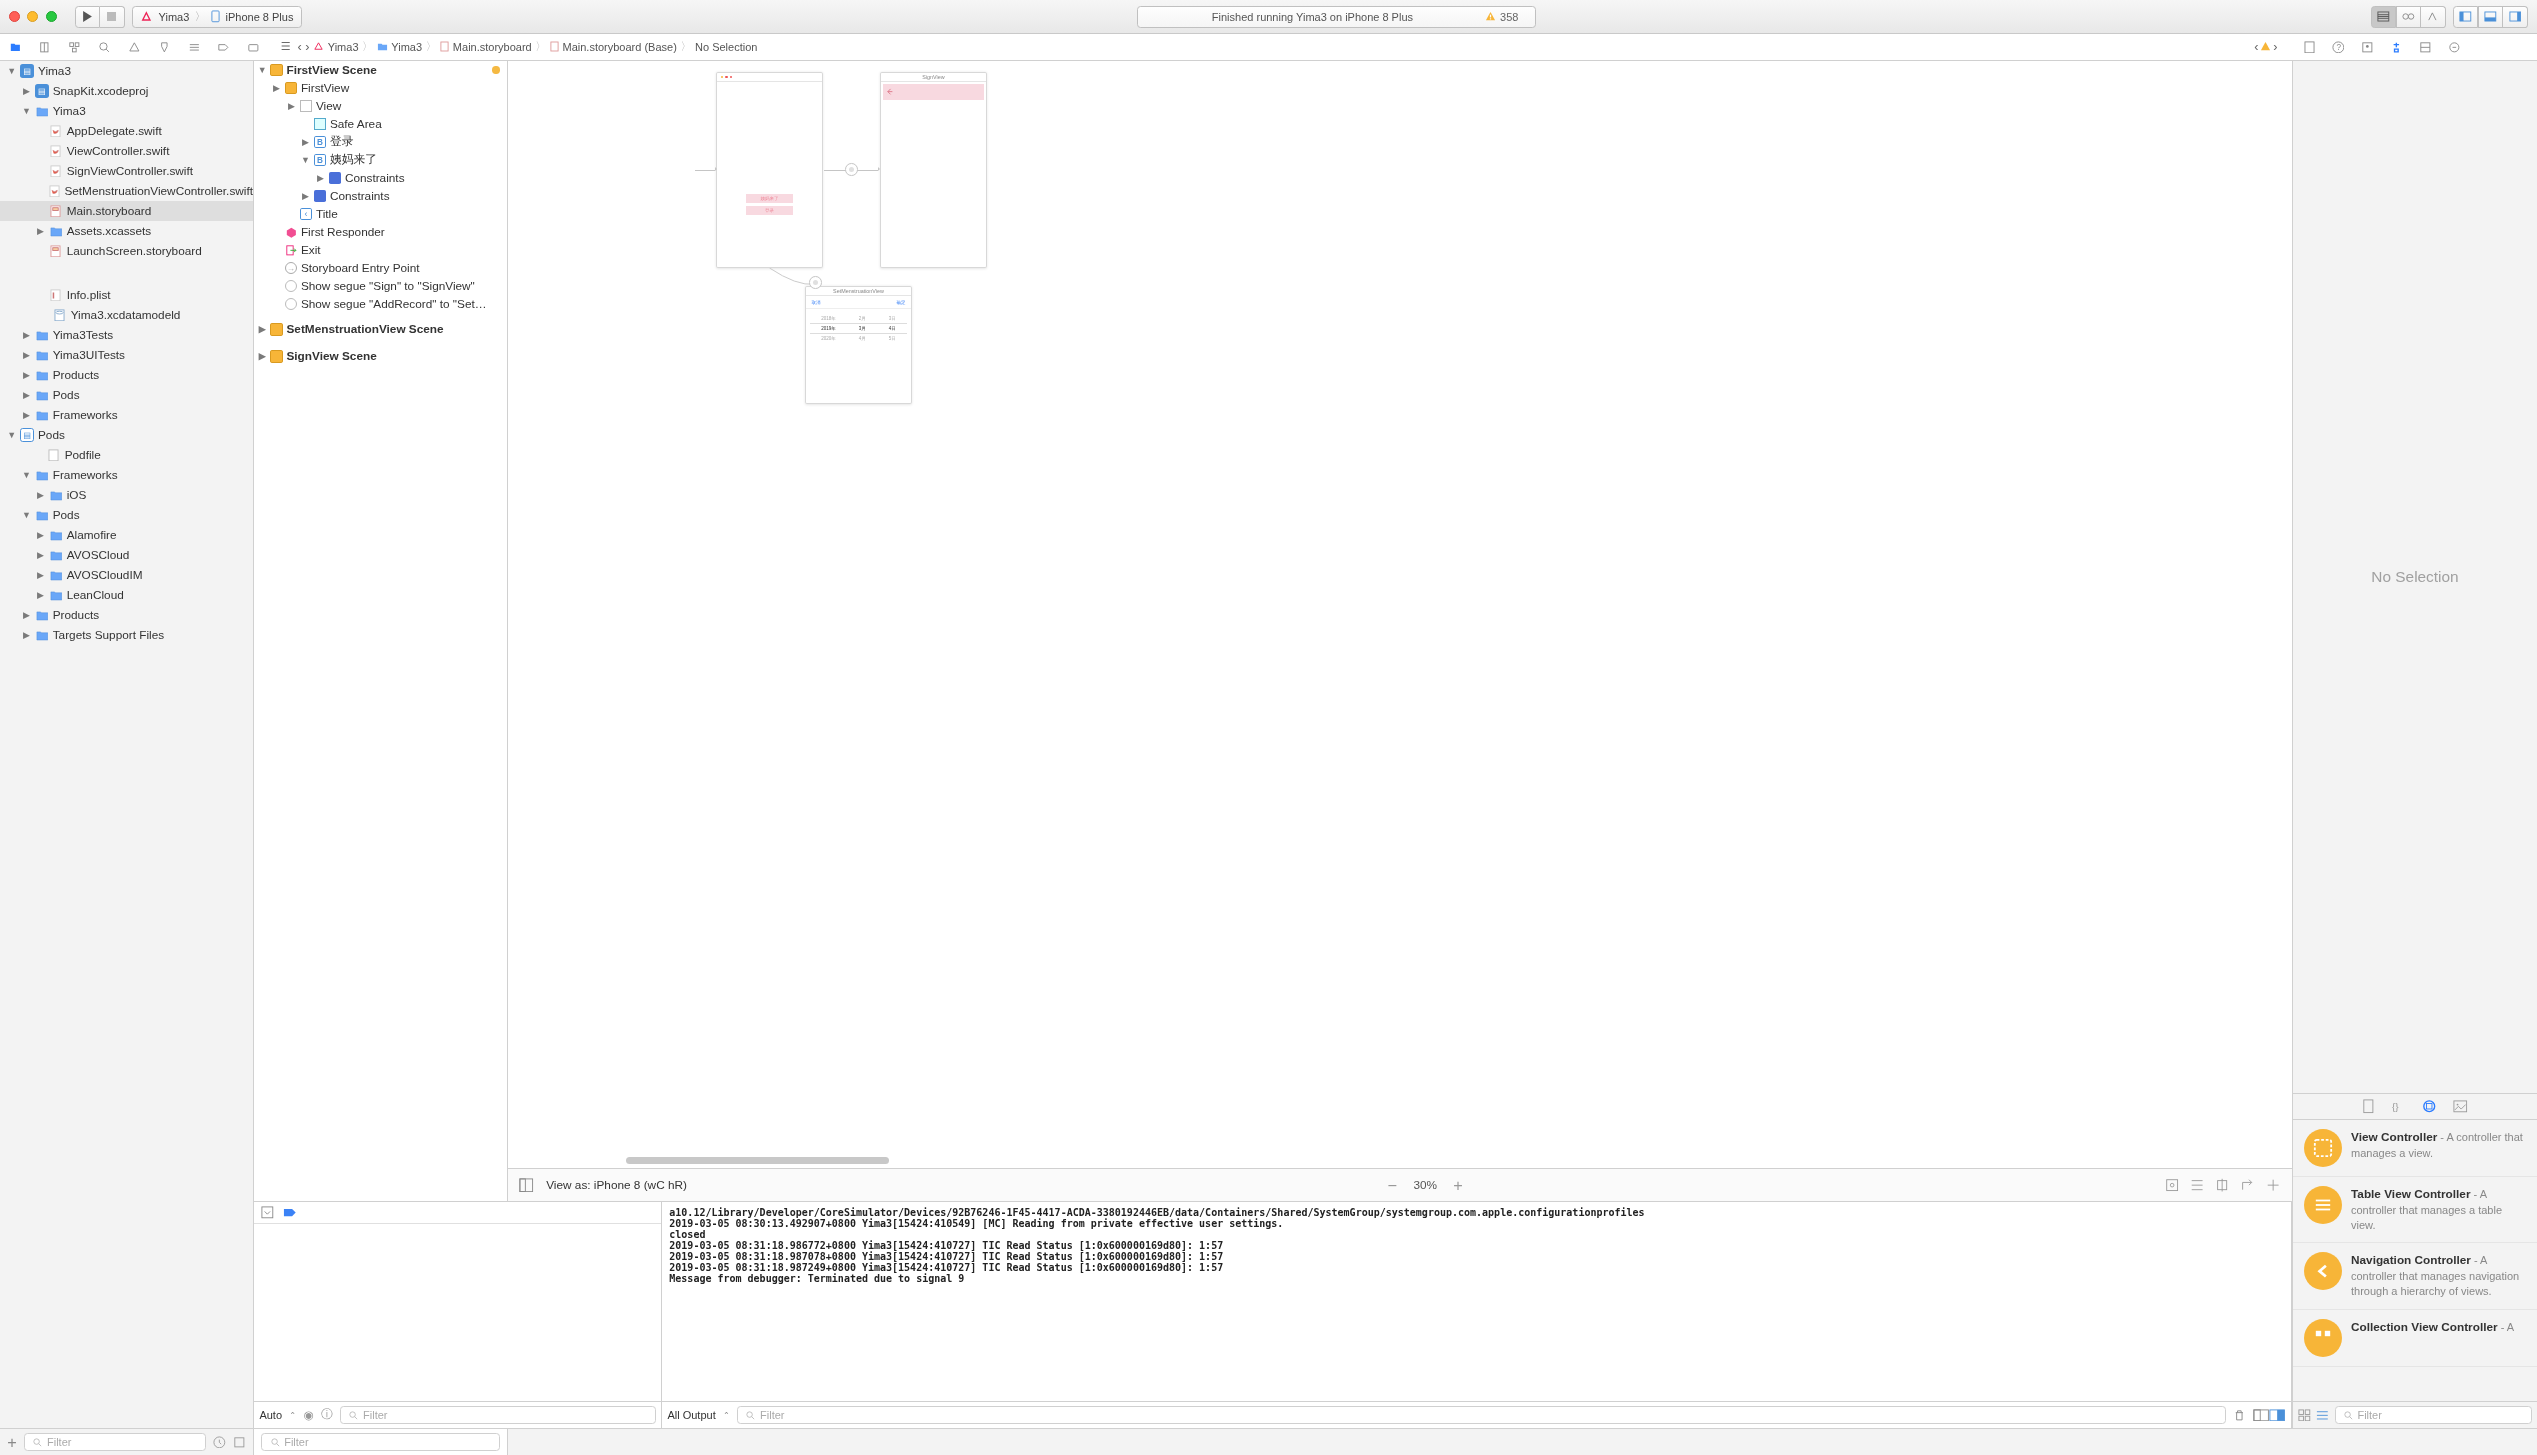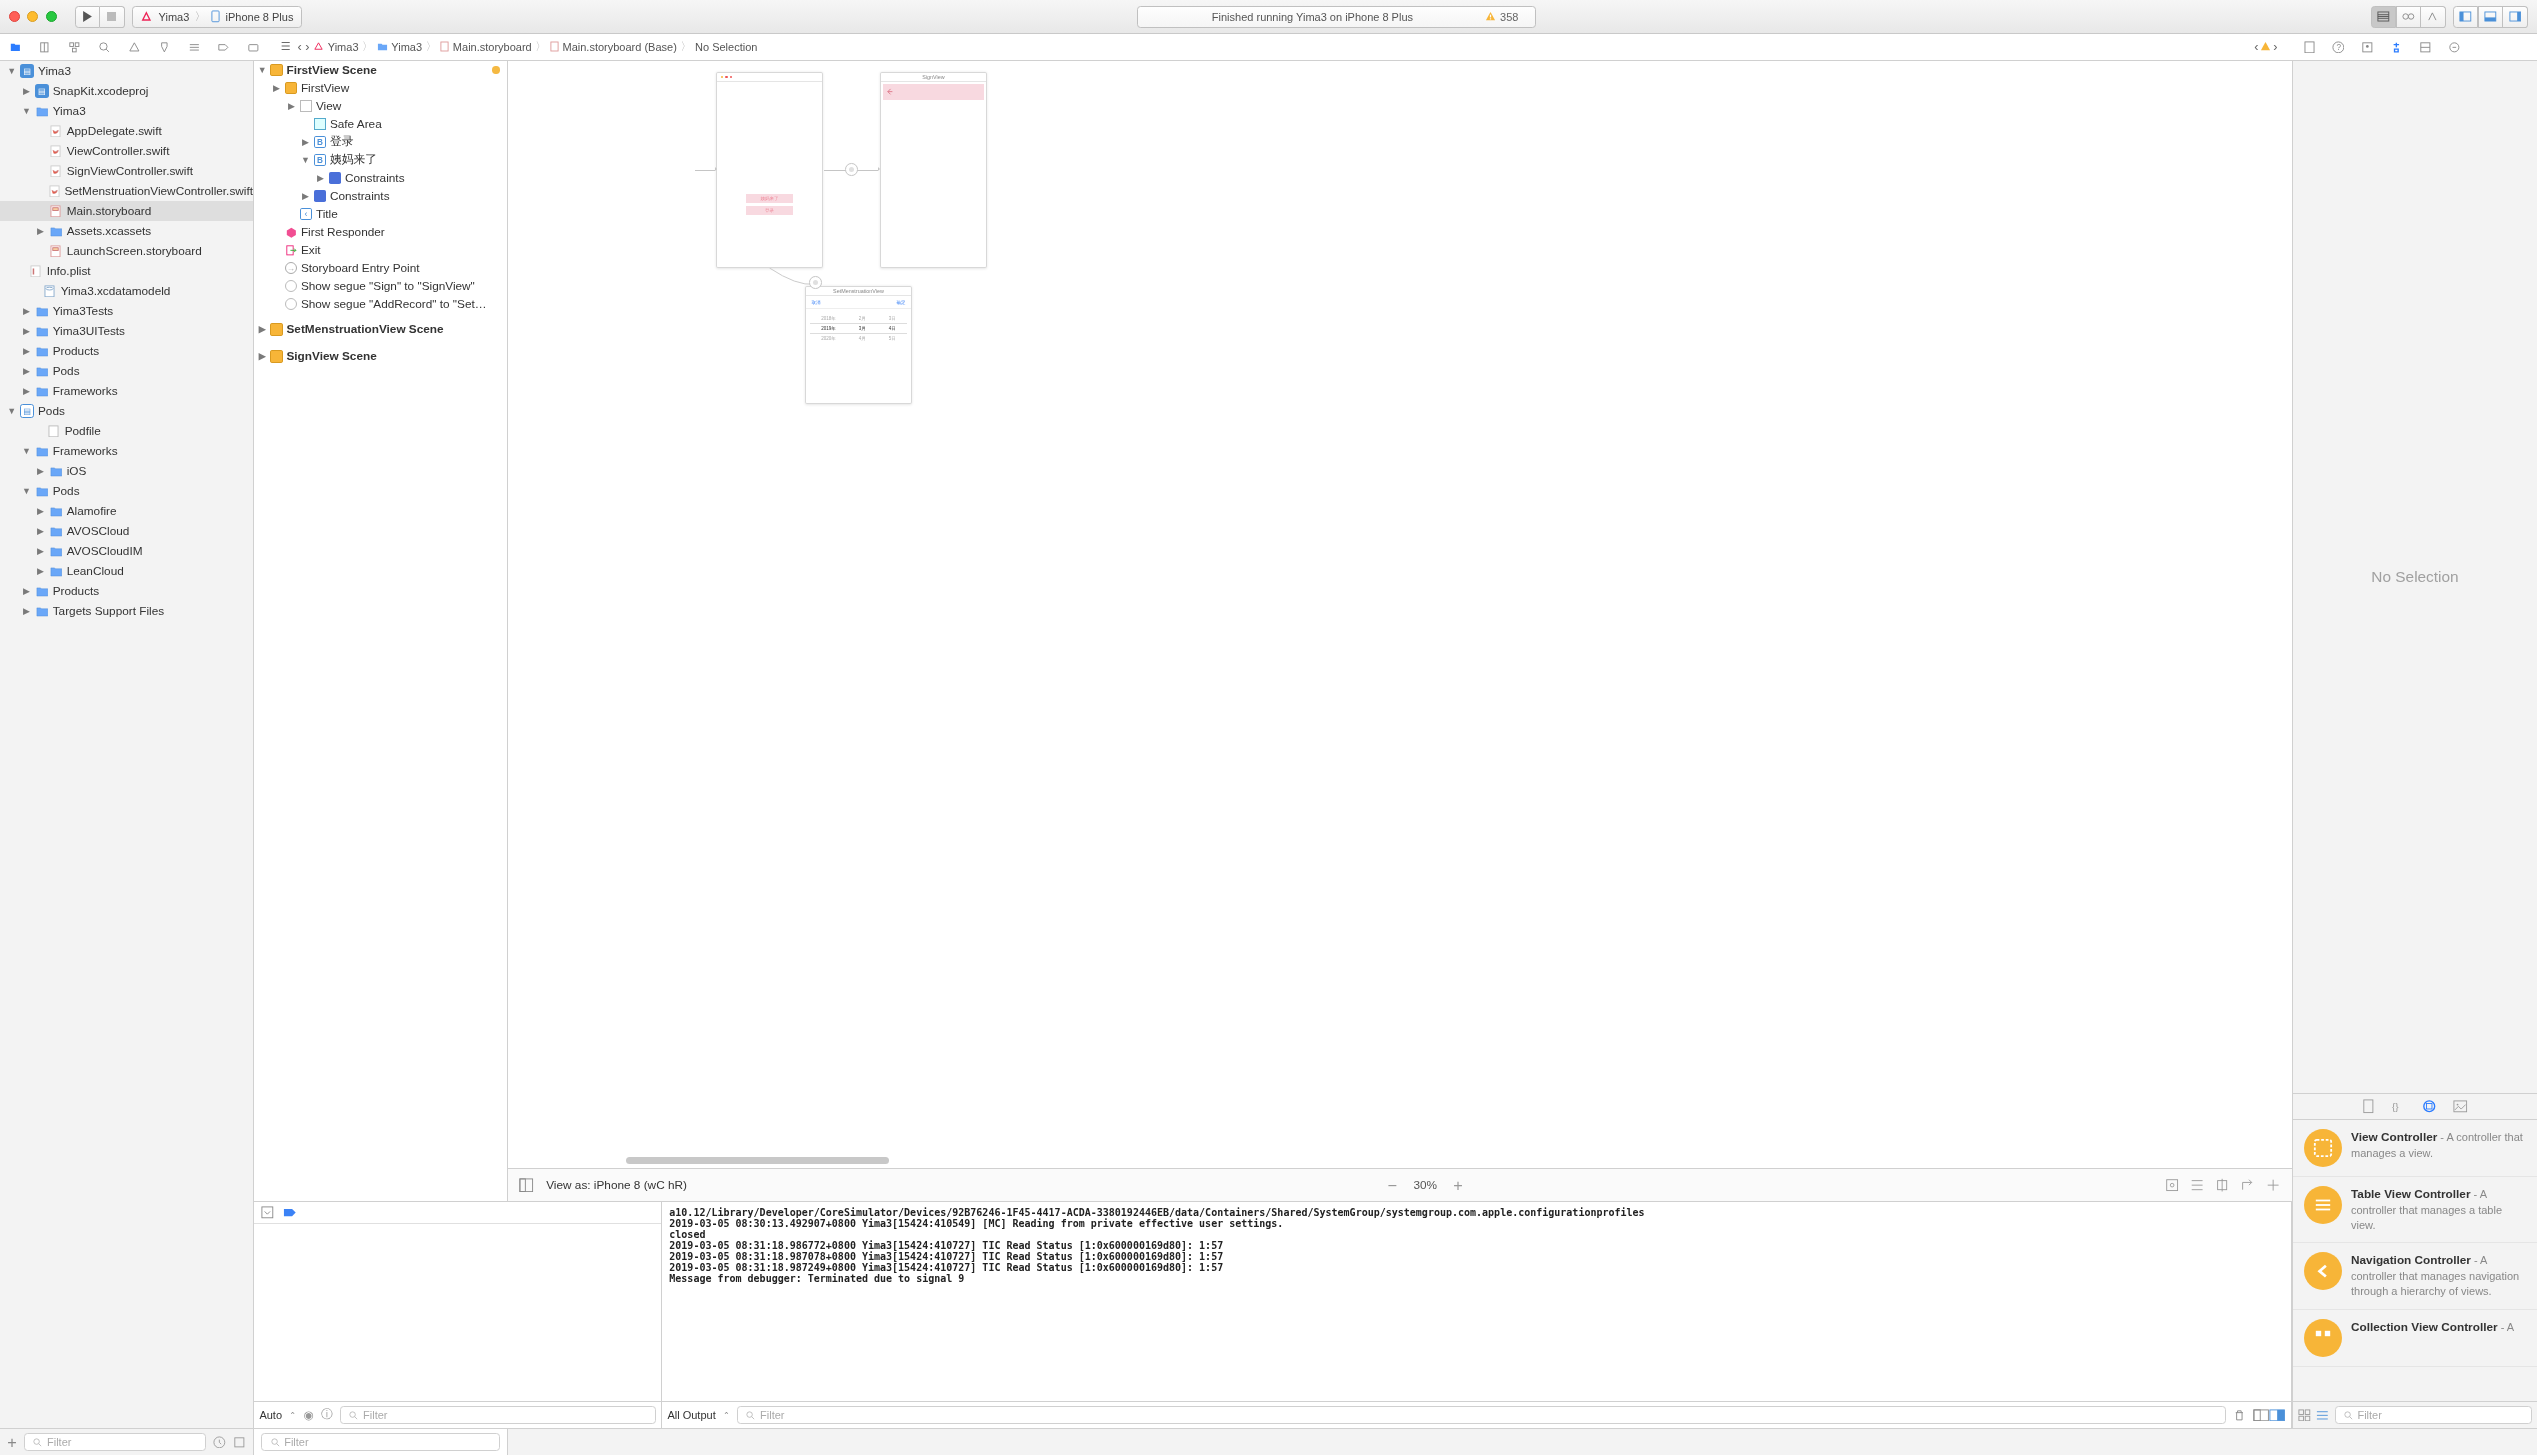--- a/index.html
+++ b/index.html
@@ -413,31 +413,31 @@
         <div class="nav-row" style="padding-left: 36px;">
           <span class="disclosure"></span>
           <span class="file-icon">
             <svg width="11" height="12.7" viewBox="0 0 12 14">
               <rect x="1" y="1" width="10" height="12" fill="#fff" stroke="#d99"></rect>
               <rect x="3" y="3" width="6" height="3" fill="#f8d0a0"></rect>
             </svg>
           </span>
           <span>LaunchScreen.storyboard</span>
         </div>
-        <div class="nav-row" style="padding-left: 16px;">
+        <div class="nav-row" style="padding-left: 36px; margin-top: 24px;">
           <span class="disclosure"></span>
           <span class="file-icon">
             <svg width="11" height="12.7" viewBox="0 0 12 14" style="font-size:13px">
               <rect x="1" y="1" width="10" height="12" fill="#fff" stroke="#ccc"></rect>
               <text x="3" y="10" font-size="7" fill="#888">i</text>
             </svg>
           </span>
           <span>Info.plist</span>
         </div>
-        <div class="nav-row" style="padding-left: 30px;">
+        <div class="nav-row" style="padding-left: 40px;">
           <span class="disclosure"></span>
           <span class="file-icon">
             <svg width="11" height="12.7" viewBox="0 0 12 14">
               <rect x="1" y="1" width="10" height="12" fill="#fff" stroke="#8ac"></rect>
               <ellipse cx="6" cy="4" rx="4" ry="1.5" fill="none" stroke="#8ac"></ellipse>
             </svg>
           </span>
           <span>Yima3.xcdatamodeld</span>
         </div>
         <div class="nav-row" style="padding-left: 22px;">

